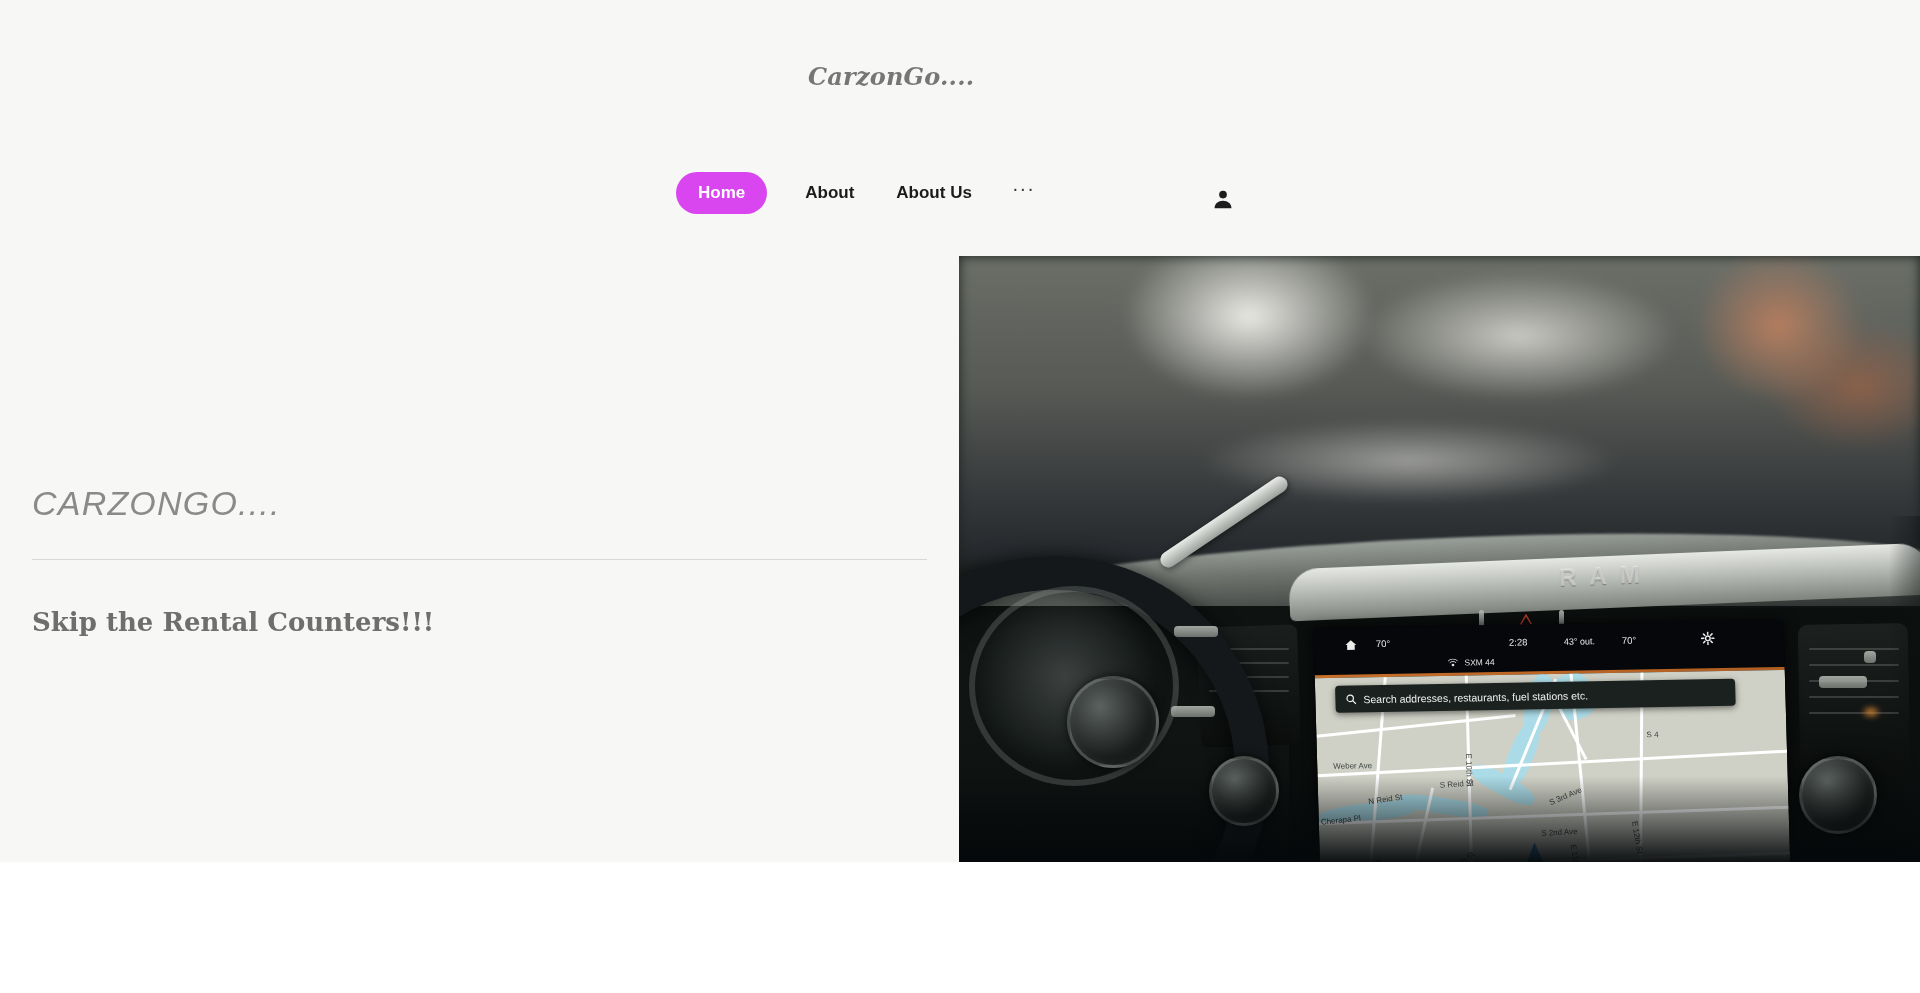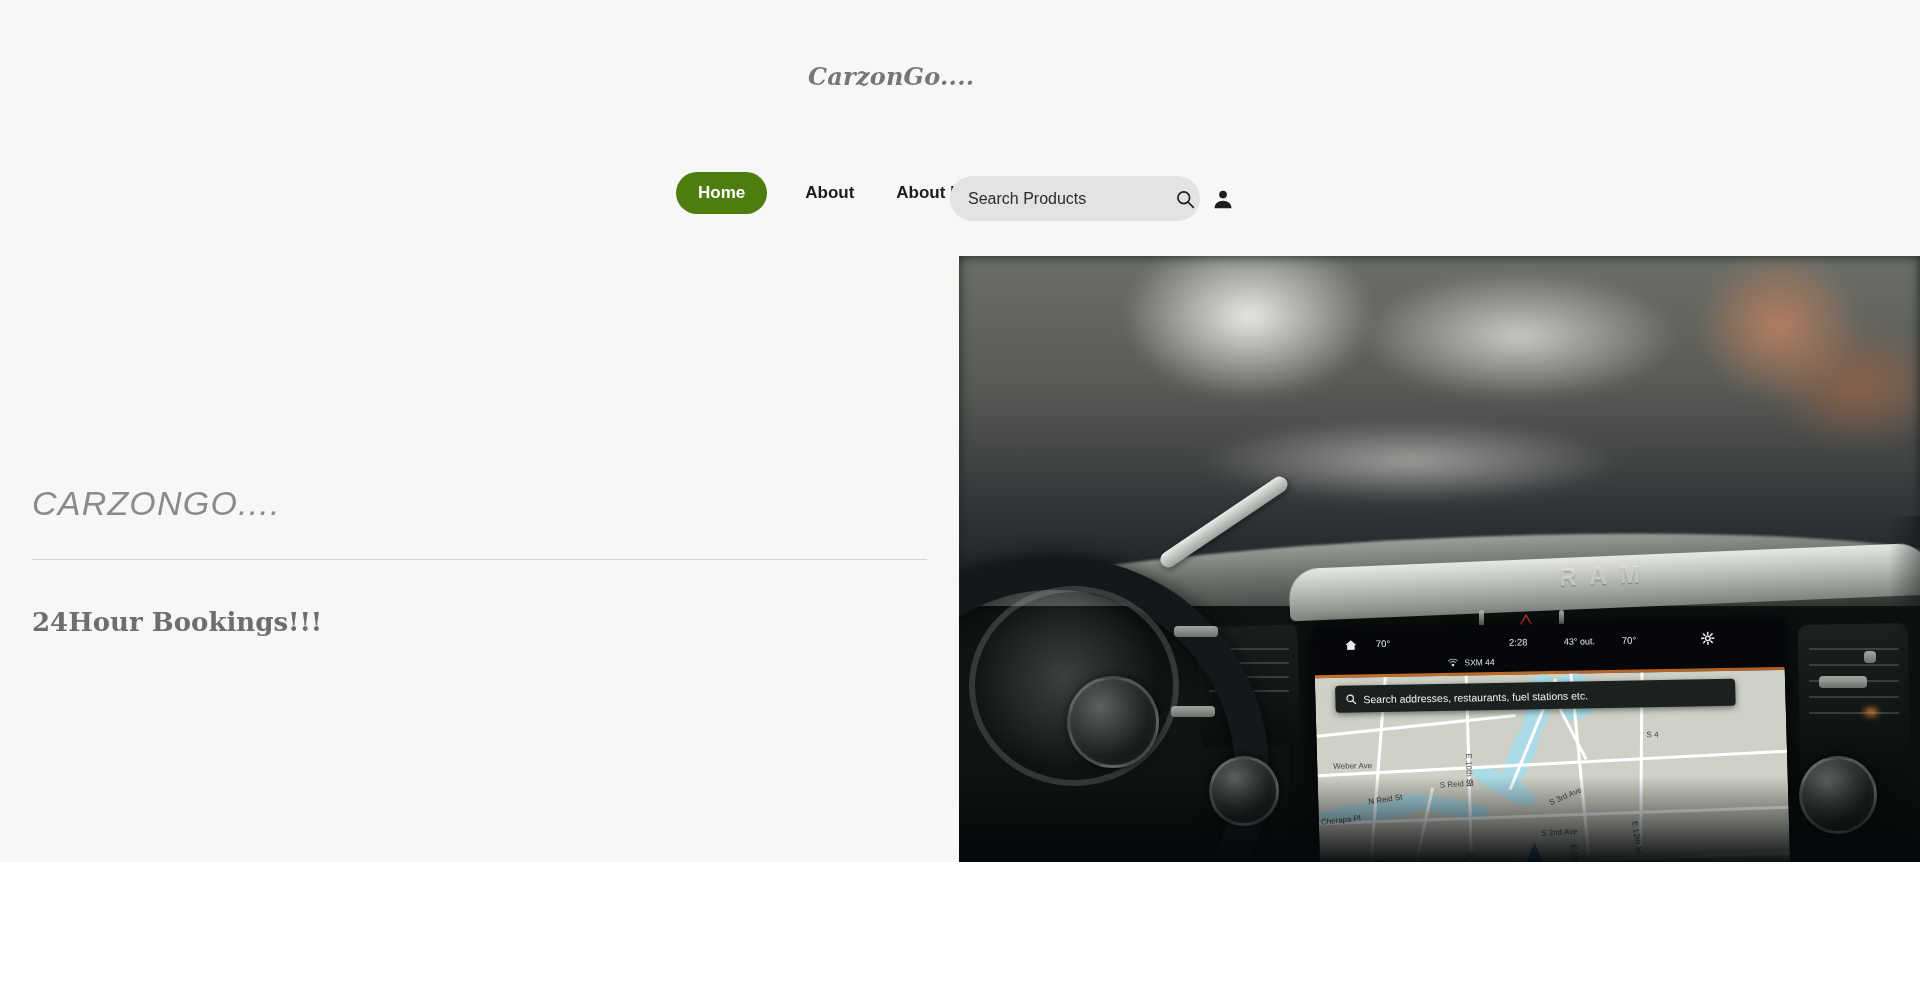--- a/index.html
+++ b/index.html
@@ -33,21 +33,21 @@
   .nav-inner {
     position: absolute; left: 676px; top: 0;
     display: flex; align-items: center; height: 66px;
   }
   .nav-item {
     font-family: "Liberation Sans Narrow", "Liberation Sans", sans-serif;
     font-size: 17px; font-weight: 600; color: #1b1b1b;
     padding: 0 4px; white-space: nowrap; cursor: pointer;
   }
   .nav-item.home {
-    background: #4d7c0f; color: #fff;
+    background: #d946ef; color: #fff;
     border-radius: 22px;
     padding: 11px 22px;
     font-weight: 600;
   }
   .nav-gap { width: 34px; }
   .nav-gap-sm { width: 30px; }
   .nav-dots {
     font-size: 20px; color: #3a3a3a; letter-spacing: 1px;
     line-height: 8px; cursor: pointer; padding: 0 6px;
     position: relative; top: -5px;
@@ -288,37 +288,30 @@
       <div class="nav-item home">Home</div>
       <div class="nav-gap"></div>
       <div class="nav-item">About</div>
       <div class="nav-gap"></div>
       <div class="nav-item">About Us</div>
       <div class="nav-gap-sm"></div>
       <div class="nav-dots">···</div>
     </div>
   </div>
 
-  <div class="search-wrap">
-    <input class="search-input" type="text" placeholder="Search Products" style="">
-    <svg class="search-icon" viewBox="0 0 24 24">
-      <circle cx="10.5" cy="10.5" r="7" fill="none" stroke="#1d1d1d" stroke-width="2"></circle>
-      <line x1="15.6" y1="15.6" x2="22" y2="22" stroke="#1d1d1d" stroke-width="2" stroke-linecap="round"></line>
-    </svg>
-  </div>
   <svg class="account-icon" viewBox="0 0 24 24">
     <circle cx="12" cy="7.2" r="4.2" fill="#1d1d1d"></circle>
     <path d="M2.8 22c0-5.1 4.1-8.2 9.2-8.2s9.2 3.1 9.2 8.2z" fill="#1d1d1d"></path>
   </svg>
 
   <div class="hero-left">
     <div class="hero-title">CARZONGO....</div>
     <div class="hero-divider"></div>
     <div class="hero-heading">
-      <div>24Hour Bookings!!!</div>
+      <div>Skip the Rental Counters!!!</div>
     </div>
     <div class="hero-body">Experience hassle-free, contactless bookings!! We accept virtual &amp; cash payments for your ease. Choose from our array of 5-star vehicles, ranging from eco-friendly to luxury options.</div>
 
   </div>
 
   <div class="hero-img">
     <div class="hi-bg-blur"></div>
     <div class="hi-dash-top"></div>
     <div class="hi-lower-dash"></div>
     <div class="hi-console-panel"></div>

